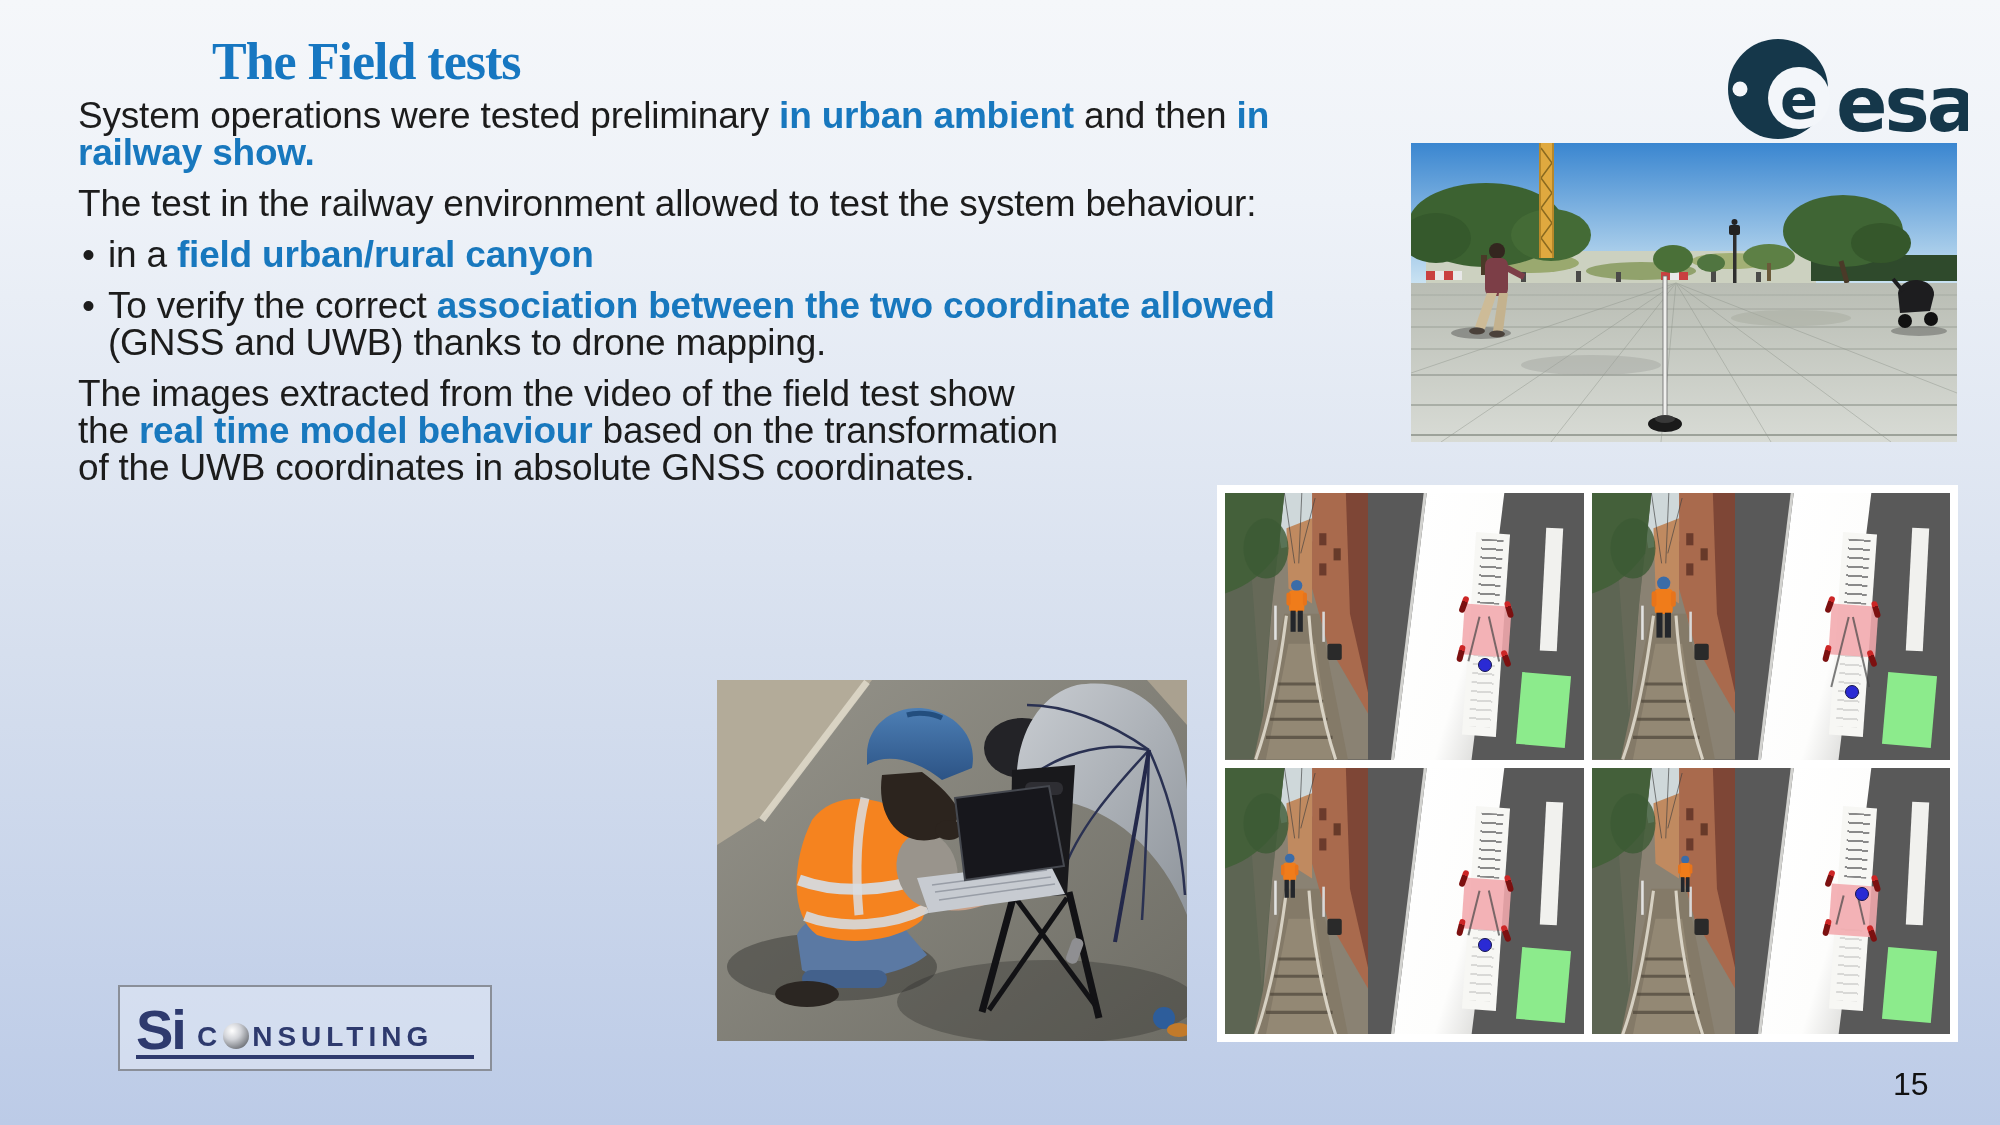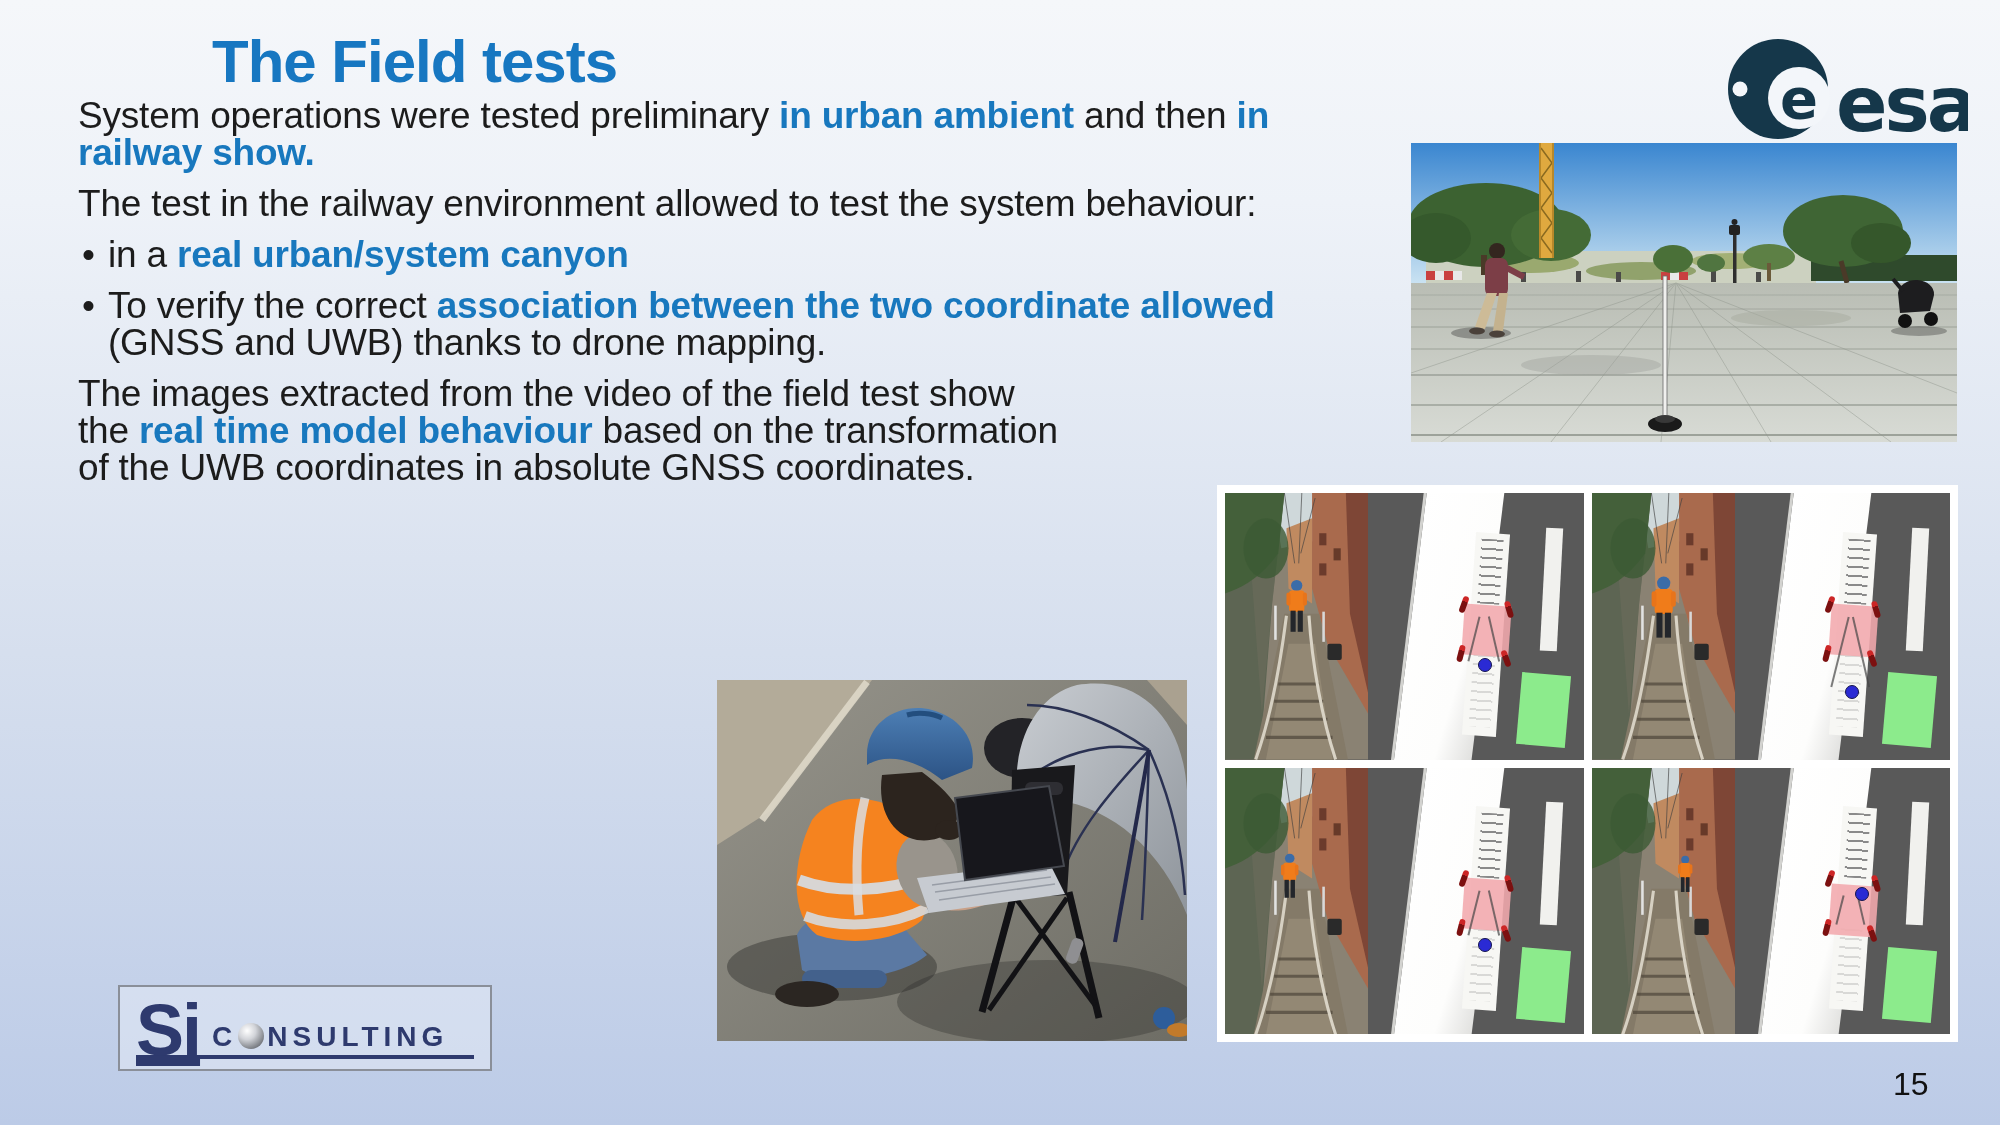--- a/index.html
+++ b/index.html
@@ -3,22 +3,22 @@
 <meta charset="utf-8">
 <style>
   html,body{margin:0;padding:0;background:#2b2b2b;}
   .slide{
     position:relative;width:2000px;height:1125px;overflow:hidden;
     background:linear-gradient(180deg,#f5f7fa 0%,#eef2f8 18%,#d6dfee 58%,#bccbe7 100%);
     font-family:"Liberation Sans",sans-serif;color:#1c1c1c;
   }
   
   .title{
-    position:absolute;left:212px;top:26px;font-size:60px;line-height:72px;
-    font-weight:700;color:#1777c1;letter-spacing:-1px;white-space:nowrap;
+    position:absolute;left:212px;top:26px;font-size:52px;line-height:72px;
+    font-weight:700;color:#1777c1;letter-spacing:-1px;white-space:nowrap;font-family:Liberation Serif, serif;
   }
   
   .body-text{position:absolute;left:78px;top:97px;width:1340px;font-size:37px;line-height:37px;letter-spacing:-.2px;}
   .body-text .para{margin:0 0 14px 0;}
   .body-text .bullet{margin:0 0 14px 0;position:relative;padding-left:30px;}
   .body-text .bullet::before{content:"\2022";position:absolute;left:4px;top:0;color:#1c1c1c;}
   .hl{color:#1878be;font-weight:700;}
   
   .esa-logo{position:absolute;left:1726px;top:36px;}
   
@@ -64,21 +64,21 @@
   .v4 .r3-ray{height:30px;top:48%;}
   .rp-person{transform-box:fill-box;transform-origin:center;}
   .v2 .rp-person{transform:scale(1.18) translate(0,1px);}
   .v3 .rp-person{transform:scale(.85) translate(-8px,-6px);}
   .v4 .rp-person{transform:scale(.7) translate(30px,-10px);}
   
   .si-logo{position:absolute;left:118px;top:985px;width:374px;height:86px;box-sizing:border-box;
     border:2px solid #8a8f99;background:rgba(235,240,248,.45);}
   .si-inner{position:absolute;left:16px;right:16px;bottom:10px;border-bottom:4px solid #2e3a6e;
     display:flex;align-items:flex-end;gap:12px;padding-bottom:3px;}
-  .si-mark{font-size:72px;line-height:44px;font-weight:800;color:#2e3a6e;letter-spacing:-2px;text-decoration:underline;}
+  .si-mark{font-size:56px;line-height:44px;font-weight:800;color:#2e3a6e;letter-spacing:-2px;}
   .si-word{font-size:28px;line-height:30px;font-weight:700;color:#2e3a6e;letter-spacing:5px;white-space:nowrap;}
   .sphere-o{display:inline-block;width:26px;height:26px;border-radius:50%;margin:0 3px -3px 1px;
     background:radial-gradient(circle at 35% 30%,#ffffff 0%,#d2d4d9 35%,#797c82 75%,#4a4d52 100%);}
   
   .page-number{position:absolute;left:1893px;top:1066px;font-size:32px;color:#111;}
 </style>
 </head>
 <body>
 
 <div class="slide">
@@ -89,21 +89,21 @@
     <circle cx="52" cy="53" r="50" fill="#15374a"></circle>
     <circle cx="73" cy="62" r="31" fill="#f3f6fa"></circle>
     <text x="73" y="82" text-anchor="middle" font-family="DejaVu Sans, sans-serif" font-weight="bold" font-size="56" fill="#15374a">e</text>
     <circle cx="14" cy="53" r="7.5" fill="#f3f6fa"></circle>
     <text x="110" y="95" font-family="DejaVu Sans, sans-serif" font-weight="bold" font-size="76" letter-spacing="-3" fill="#15374a">esa</text>
   </svg>
 
   <div class="body-text">
       <div class="para"><span>System operations were tested preliminary </span><span class="hl">in urban ambient</span><span> and then </span><span class="hl">in</span><br><span class="hl">railway show.</span></div>
       <div class="para"><span>The test in the railway environment allowed to test the system behaviour:</span></div>
-      <div class="bullet"><span>in a </span><span class="hl">real urban/system canyon</span></div>
+      <div class="bullet"><span>in a </span><span class="hl">field urban/rural canyon</span></div>
       <div class="bullet"><span>To verify the correct </span><span class="hl">association between the two coordinate allowed</span><br><span>(GNSS and UWB) thanks to drone mapping.</span></div>
       <div class="para"><span>The images extracted from the video of the field test show</span><br><span>the </span><span class="hl">real time model behaviour</span><span> based on the transformation</span><br><span>of the UWB coordinates in absolute GNSS coordinates.</span></div>
     </div>
 
   <svg class="plaza-photo" viewBox="0 0 546 299" preserveAspectRatio="none">
     <defs>
       <linearGradient id="pg-sky" x1="0" y1="0" x2="0" y2="1">
         <stop offset="0" stop-color="#3a86d0"></stop>
           <stop offset="1" stop-color="#c9e2f2"></stop>
       </linearGradient>

